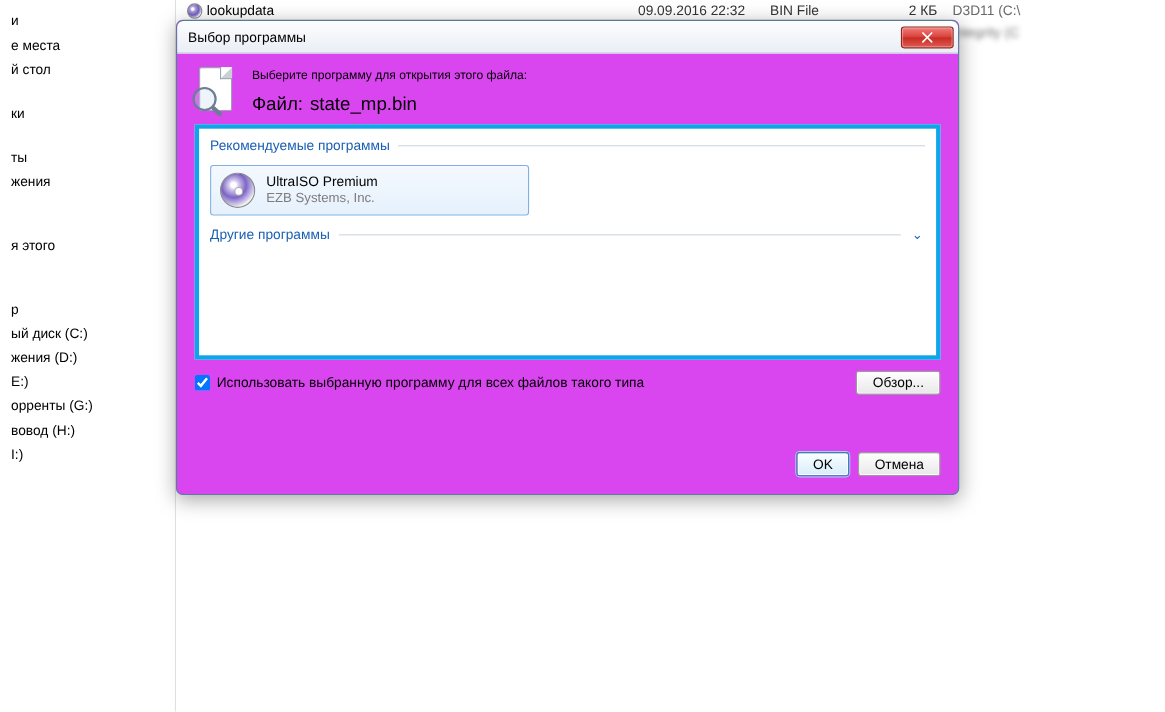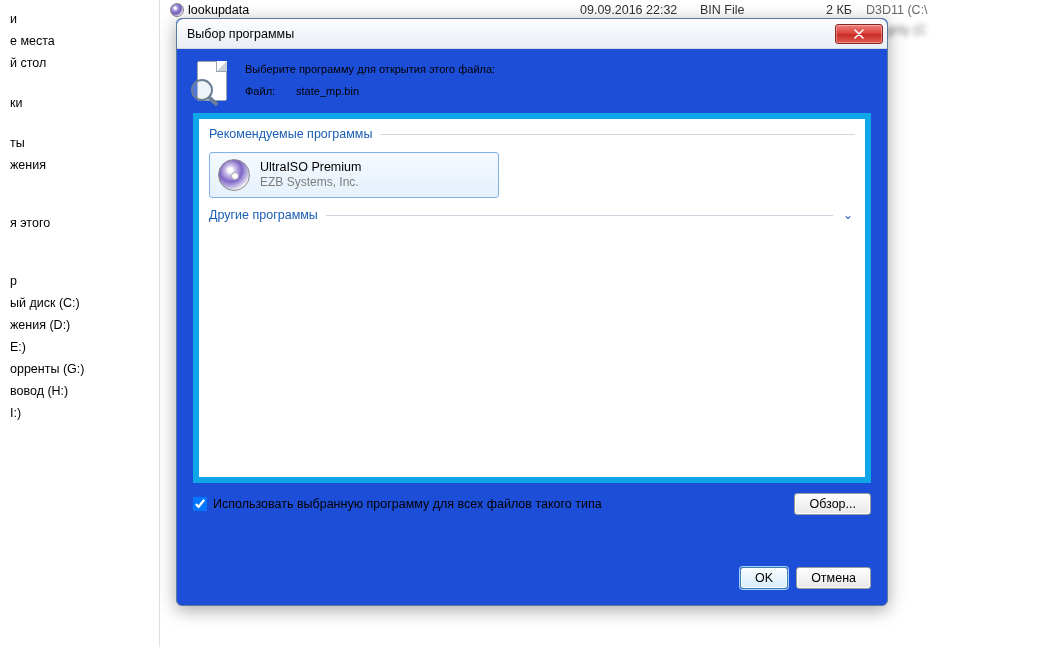--- a/index.html
+++ b/index.html
@@ -15,39 +15,39 @@
     .file-row { display: flex; align-items: center; height: 20px; font-size: 12.5px; color: #333; }
     .file-row .fname { flex: 0 0 420px; padding-left: 10px; color: #000; display:flex; align-items:center; gap:4px; }
     .file-row .fdate { flex: 0 0 120px; }
     .file-row .ftype { flex: 0 0 110px; }
     .file-row .fsize { flex: 0 0 50px; text-align: right; padding-right:8px; }
     .file-row .fpath { flex: 1; color: #6a6a6a; padding-left: 6px; white-space: nowrap; overflow: hidden; }
     .blurred { filter: blur(2.5px); opacity: .9; }
     .tiny-disc { width:14px; height:14px; border-radius:50%; background: radial-gradient(circle at 35% 35%, #fff 0 10%, #b7a6e6 20%, #715fba 50%, #d0c7ef 70%, #fff 72% 74%, #bbb 100%); border:1px solid #888; }
 
     
-    .dialog { position: absolute; left: 176px; top: 18px; width: 712px; height: 588px; background: #1d4ed8; border: 1px solid #5a7aa0; border-radius: 6px; box-shadow: 0 4px 18px rgba(0,0,0,.35); display:flex; flex-direction:column; }
+    .dialog { position: absolute; left: 160px; top: 18px; width: 712px; height: 432px; background: #d946ef; border: 1px solid #5a7aa0; border-radius: 6px; box-shadow: 0 4px 18px rgba(0,0,0,.35); display:flex; flex-direction:column; }
     .titlebar { height: 30px; background: linear-gradient(#fdfdfe, #e9eef5); border-bottom: 1px solid #cfd6e0; border-radius: 6px 6px 0 0; display:flex; align-items:center; padding: 0 4px 0 10px; }
     .titlebar-title { font-size: 12.5px; color: #000; flex:1; }
     .close-btn { width: 48px; height: 20px; background: linear-gradient(#f07e7a, #d9413a 48%, #c62c24 52%, #e25a52); border: 1px solid #8b2520; border-radius: 3px; box-shadow: inset 0 0 0 1px rgba(255,255,255,.35); display:flex; align-items:center; justify-content:center; color:#fff; font-weight:bold; cursor:pointer; }
     .close-btn svg { width:10px; height:10px; }
 
     .dlg-body { flex:1; padding: 12px 16px 16px 16px; display:flex; flex-direction:column; }
     .hdr-row { display:flex; gap:14px; margin-bottom:6px; }
     .mag-icon { width:38px; height:46px; position:relative; flex-shrink:0; }
     .mag-icon .page { position:absolute; left:4px; top:0; width:30px; height:40px; background:#fff; border:1px solid #9aa4b0; border-radius:2px; }
     .mag-icon .page::before { content:""; position:absolute; right:-1px; top:-1px; width:10px; height:10px; background:linear-gradient(135deg, #fff 48%, #c9d0d8 52%); border-left:1px solid #9aa4b0; border-bottom:1px solid #9aa4b0; }
     .mag-icon .glass { position:absolute; left:-2px; top:18px; width:22px; height:22px; border:2px solid #6b7e95; border-radius:50%; background:rgba(200,220,240,.3); }
     .mag-icon .handle { position:absolute; left:14px; top:38px; width:12px; height:4px; background:#6b7e95; transform:rotate(42deg); border-radius:2px; }
     .hdr-texts { display:flex; flex-direction:column; gap:10px; padding-top:2px; }
     .hdr-prompt { font-size:11px; color:#000; }
-    .hdr-file { font-size:11px; color:#000; }
+    .hdr-file { font-size:17px; color:#000; }
     .hdr-file .label { display:inline-block; width:48px; }
 
-    .prog-box { flex:1; border:6px solid #0ea5e9; background:#fff; padding: 6px 10px 10px 10px; overflow:hidden; }
+    .prog-box { flex:1; border:4px solid #0ea5e9; background:#fff; padding: 6px 10px 10px 10px; overflow:hidden; }
     .section-hdr { display:flex; align-items:center; color:#1b5fb4; font-size:12.5px; margin: 2px 0 6px 0; gap:8px; cursor:default; }
     .section-hdr .label {}
     .section-hdr .rule { flex:1; height:1px; background:#cfd6df; }
     .section-hdr.collapsible { cursor:pointer; }
     .chevron { color:#1b5fb4; font-size:12px; padding: 0 2px; }
 
     .app-item { display:flex; align-items:center; width:290px; height:46px; border:1px solid #7fb1e6; background: linear-gradient(#f4f9ff, #e6f1fc); border-radius:3px; padding: 4px 8px; gap:10px; cursor:pointer;margin-top:11px; }
     .disc-icon { width:32px; height:32px; border-radius:50%; background: radial-gradient(circle at 38% 34%, #fff 0 8%, #cfc2ec 18%, #7d66c6 42%, #b6a9e3 58%, #e8e2f6 70%, #fff 72% 74%, #d0d0d0 100%); border:1px solid #8b8b8b; box-shadow: inset 0 0 4px rgba(0,0,0,.15); position:relative; }
     .disc-icon::after { content:""; position:absolute; left:50%; top:50%; width:6px; height:6px; margin:-3px 0 0 -3px; border-radius:50%; background:#fff; border:1px solid #aaa; }
     .app-texts { display:flex; flex-direction:column; line-height:1.2; }

